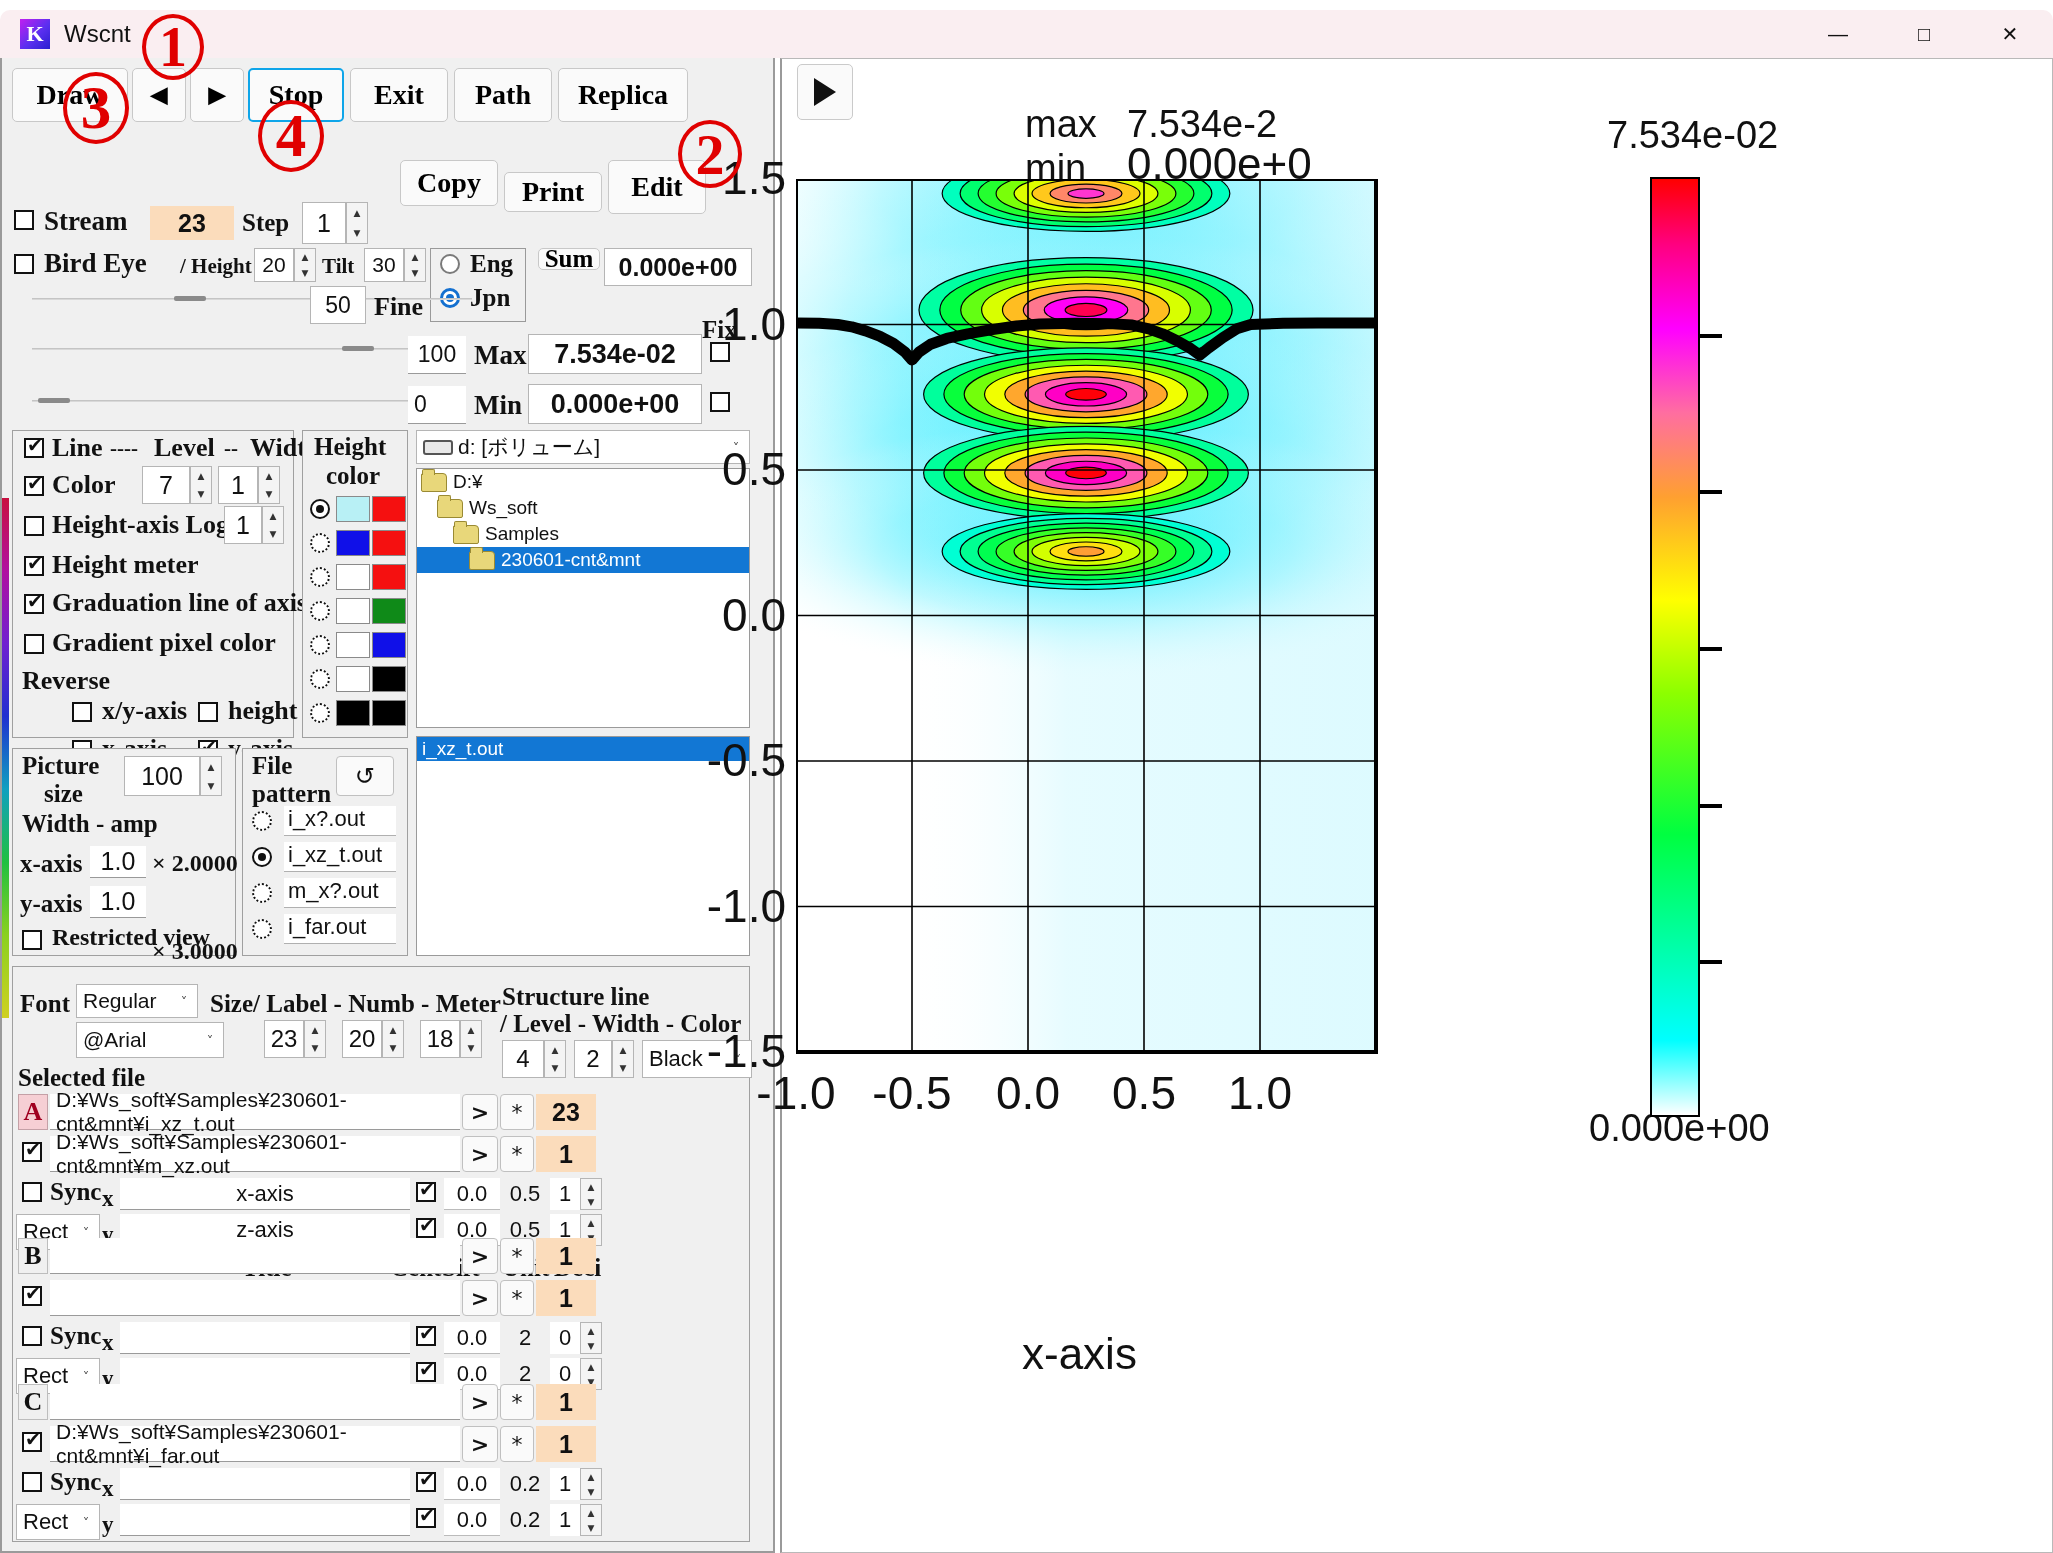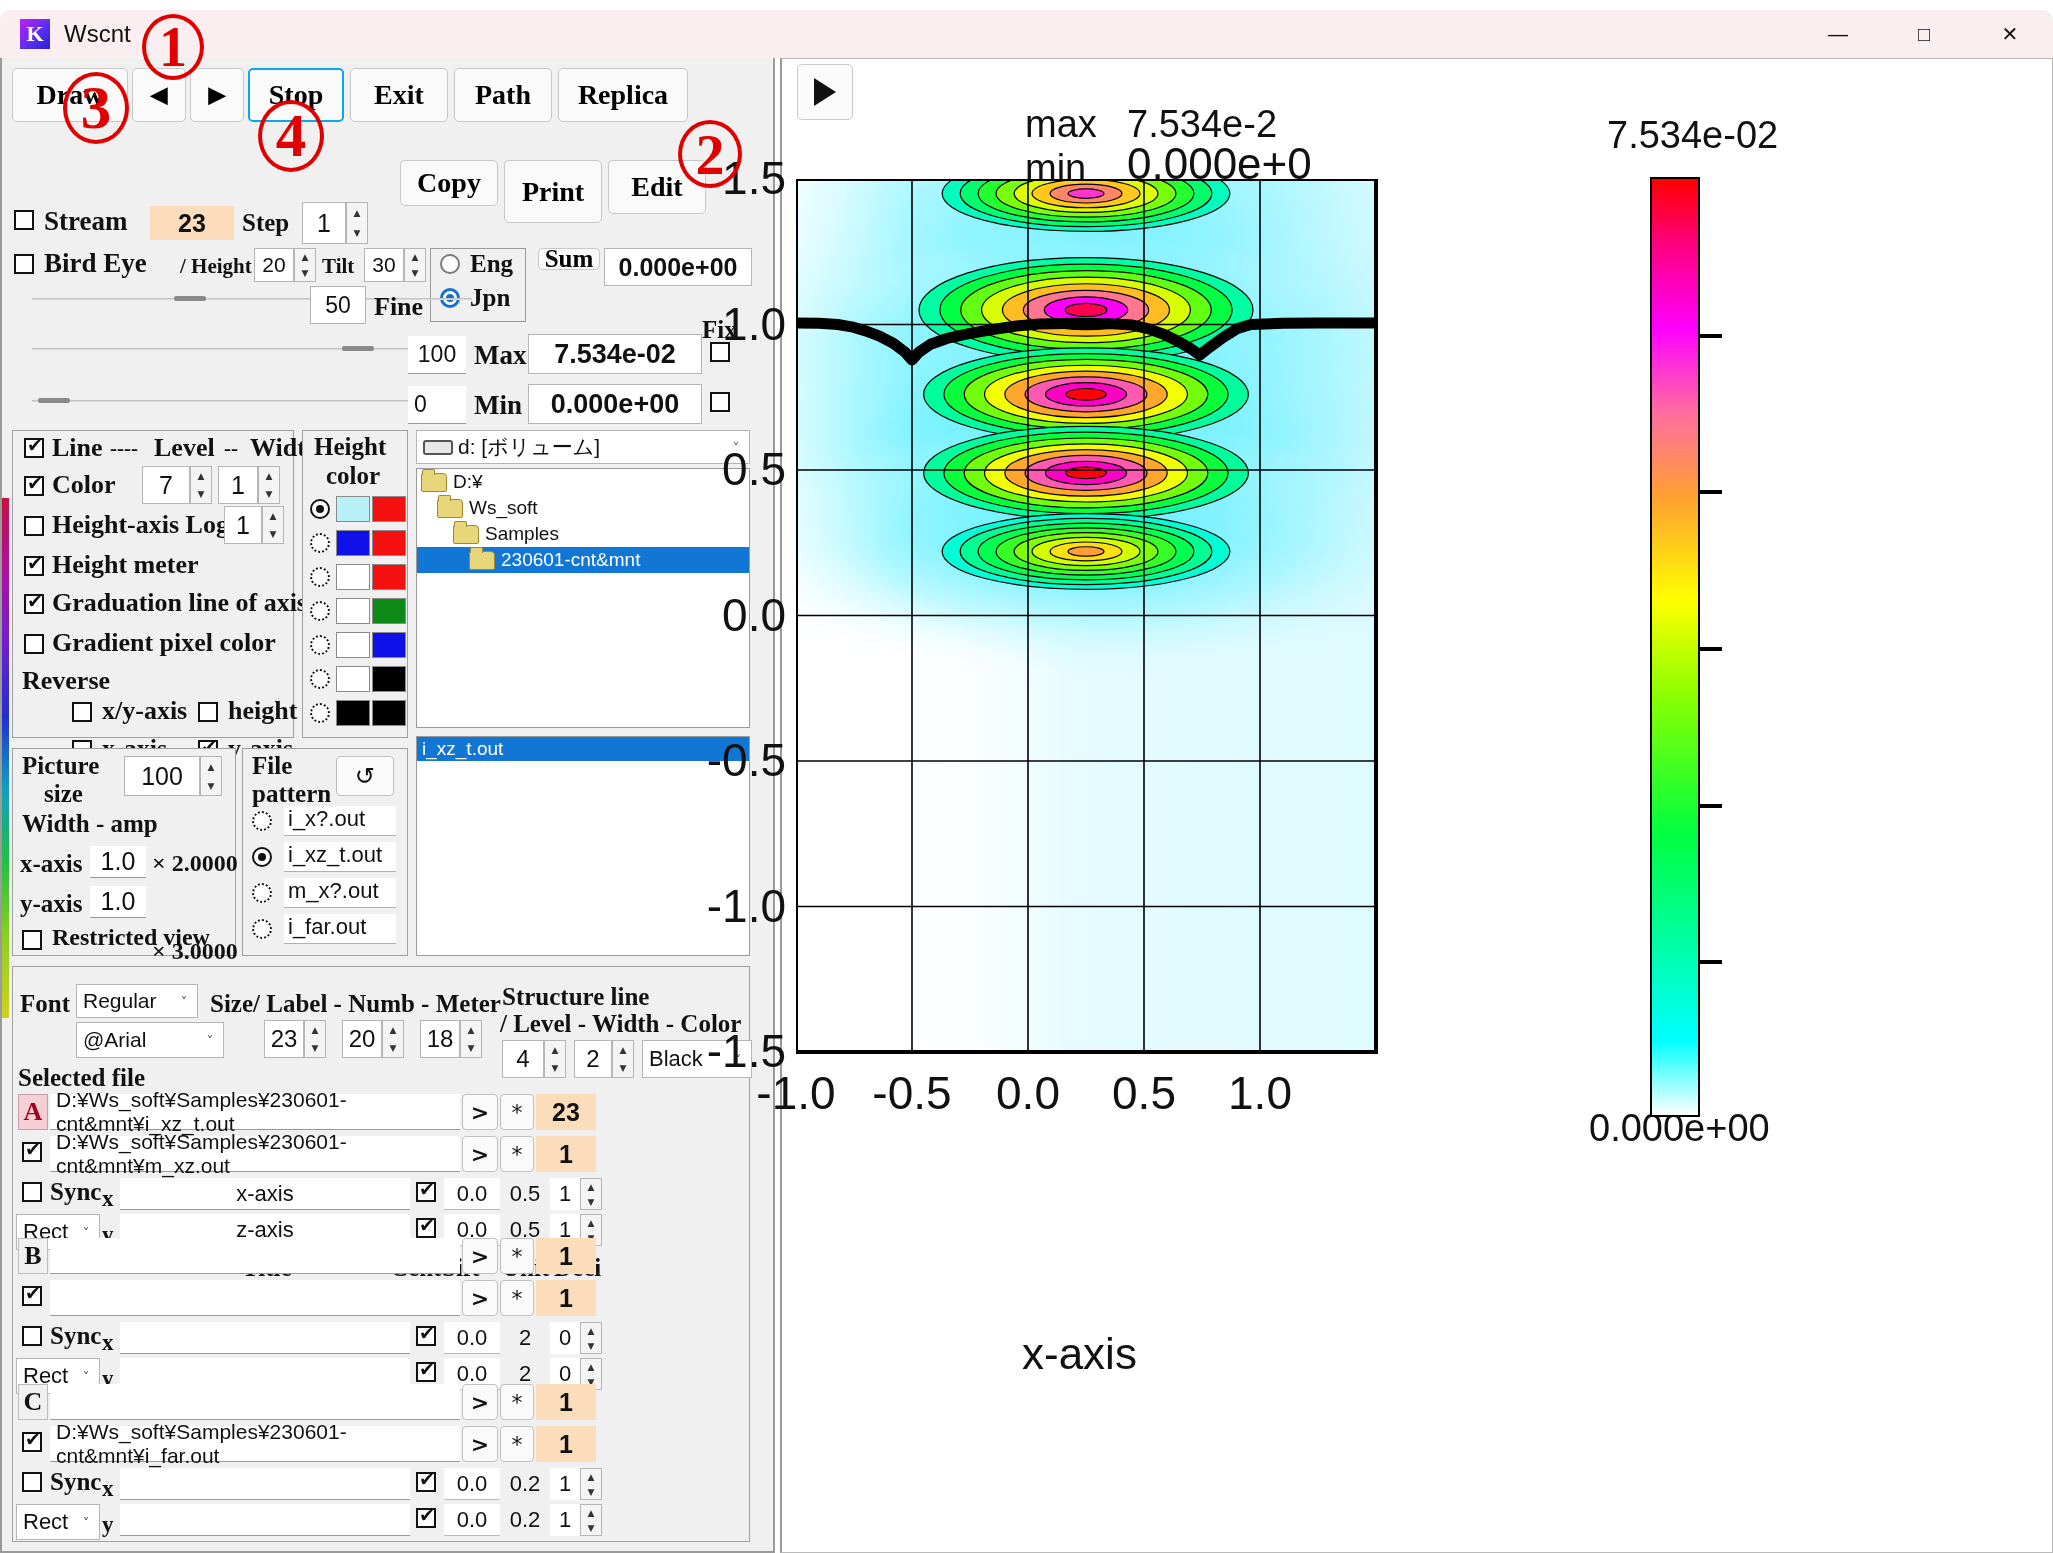--- a/index.html
+++ b/index.html
@@ -200,21 +200,21 @@
     <div style="position:absolute;left:12px;top:152px;" class="chk"></div>
     <div class="lbl" style="position:absolute;left:42px;top:148px;font-size:27px;">Stream</div>
     <div class="tbox peach" style="left:148px;top:148px;width:84px;height:34px;font-size:25px;">23</div>
     <div class="lbl" style="position:absolute;left:240px;top:151px;font-size:25px;">Step</div>
     <div class="tbox" style="left:300px;top:144px;width:44px;height:42px;font-size:25px;">1</div>
     <div class="spin" style="left:344px;top:144px;height:42px;">
       <span>▲</span>
         <span>▼</span>
     </div>
     <div class="btn" style="left:398px;top:102px;width:98px;height:46px;font-size:28px;">Copy</div>
-    <div class="btn" style="left:502px;top:102px;width:98px;height:63px;font-size:28px;">Print</div>
+    <div class="btn" style="left:502px;top:114px;width:98px;height:40px;font-size:28px;">Print</div>
     <div class="btn" style="left:606px;top:102px;width:98px;height:54px;font-size:28px;">Edit</div>
 
     <div style="position:absolute;left:12px;top:196px;" class="chk"></div>
     <div class="lbl" style="position:absolute;left:42px;top:190px;font-size:27px;">Bird Eye</div>
     <div class="lbl" style="position:absolute;left:178px;top:196px;font-size:21px;">/ Height</div>
     <div class="tbox" style="left:252px;top:190px;width:40px;height:34px;font-size:21px;">20</div>
     <div class="spin" style="left:292px;top:190px;height:34px;">
       <span>▲</span>
         <span>▼</span>
     </div>

